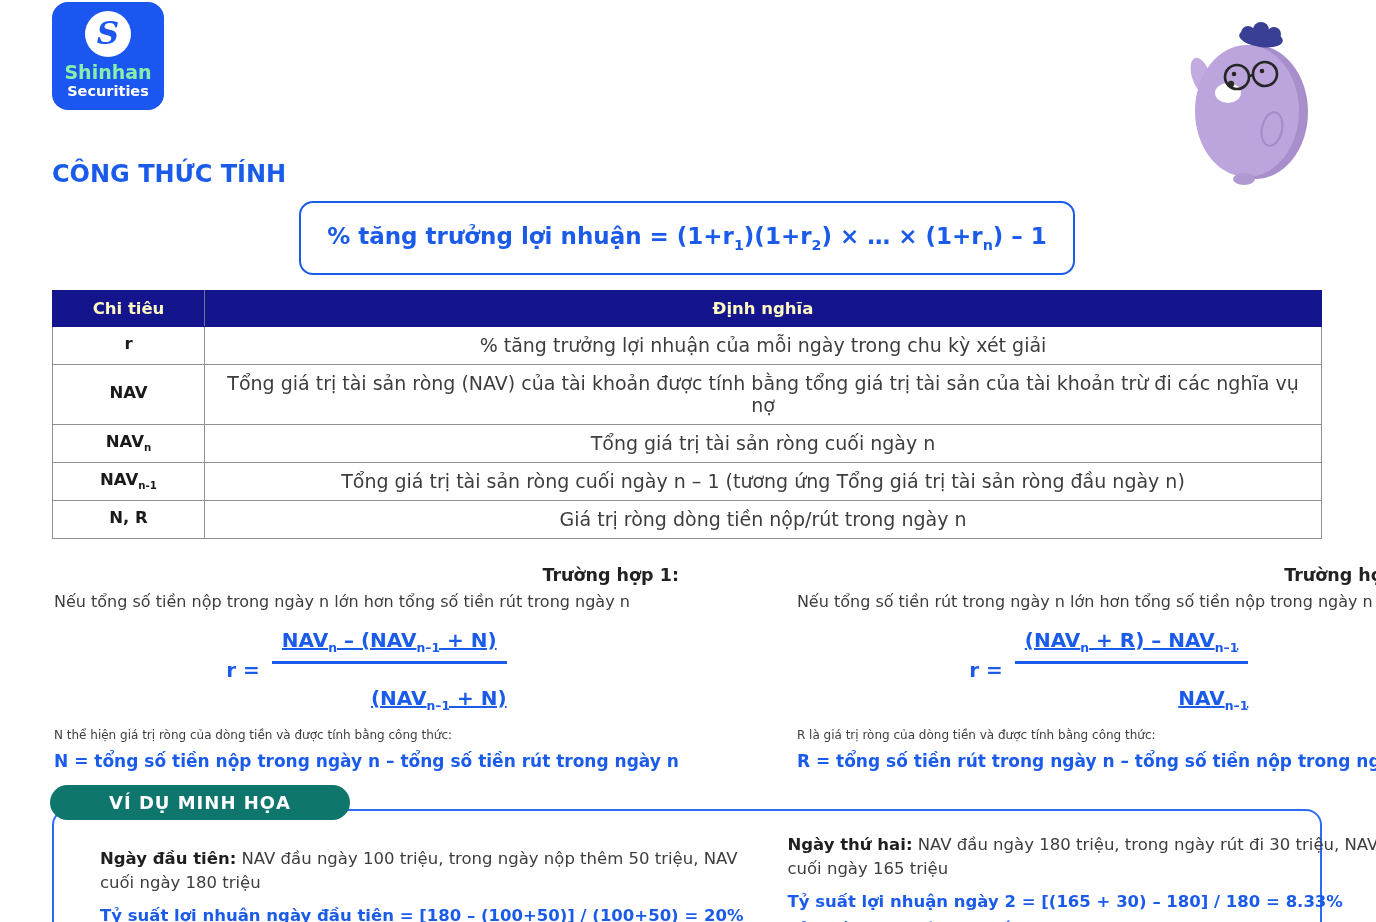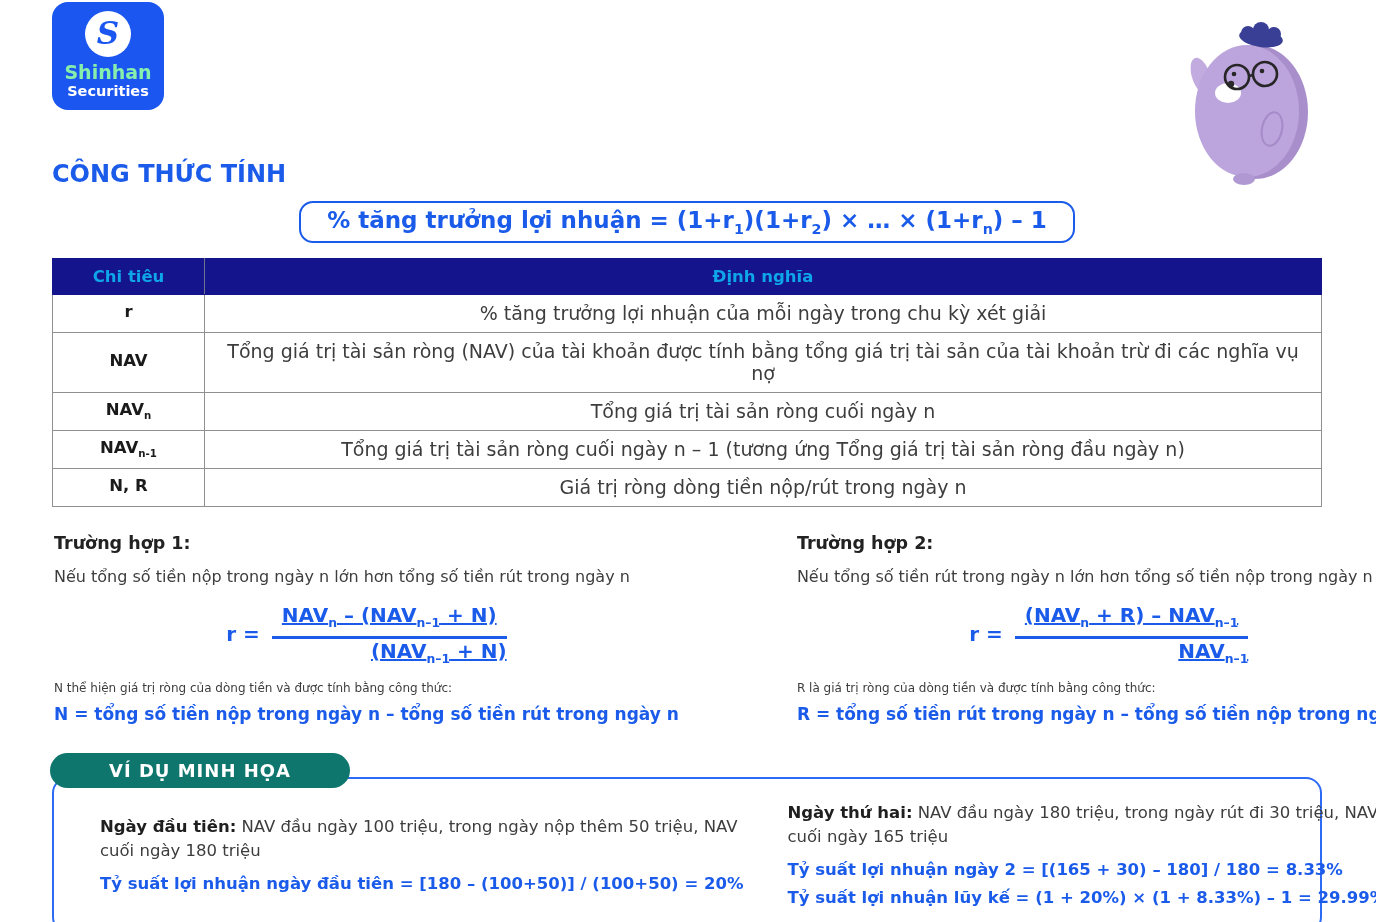--- a/index.html
+++ b/index.html
@@ -40,51 +40,51 @@
   }
   .mascot { position:absolute; right:60px; top:16px; }
   
   .content { position:absolute; left:52px; right:54px; top:160px; }
   .section-heading { font-size:24px; font-weight:bold; color:#1B5BEA; }
   .section-desc { font-size:16px; color:#3d3d3d; margin-top:8px; white-space:nowrap; }
   .main-formula-box {
     margin:13px auto 15px;
     width: -moz-fit-content; width: fit-content;
     border: 2.5px solid #1B5BEA; border-radius: 14px;
-    padding: 4px 26px;
+    padding: 20px 26px;
     font-size: 23px; font-weight: bold; color:#1B5BEA;
   }
   sub { font-size: 0.62em; }
   
   table.def-table { width:100%; border-collapse:collapse; }
   .def-table th {
-    background:#14148C; color:#0ea5e9; font-weight:bold; font-size:16.5px;
+    background:#14148C; color:#fef9c3; font-weight:bold; font-size:16.5px;
     padding:8px 6px; border:1px solid #14148C; text-align:center;
   }
   .def-table th.col-term { width:152px; border-right:1.5px solid #70708f; }
   .def-table td {
     border:1px solid #909090; padding:7.5px 8px; text-align:center;
     font-size:19px; color:#3d3d3d;
   }
   .def-table td.term { font-weight:bold; color:#1a1a1a; font-size:16.5px; }
   
   .cases { display:flex; margin-top:20px; min-height:214px; }
   .case-col-left { flex:1.02; padding:6px 24px 0 2px; }
   .case-divider { width:3px; background:#1B5BEA; }
   .case-col-right { flex:1; padding:6px 0 0 94px; }
-  .case-title { font-size:17.5px; font-weight:bold; color:#222; margin-bottom:14px; }
+  .case-title { font-size:17.5px; font-weight:bold; color:#222; margin-bottom:7px;text-align:right; }
   .case-cond { font-size:16px; color:#3d3d3d; white-space:nowrap; }
   .formula-row {
     margin:17px 0 15px;
     display:flex; align-items:center; justify-content:center; gap:12px;
     color:#1B5BEA; font-weight:bold; font-size:20px;
   }
   .frac { display:inline-block; text-align:right;text-decoration:underline; }
   .frac .num { display:block; border-bottom:3px solid #1B5BEA; padding:0 10px 6px; }
-  .frac .den { display:block; padding-top:0; }
+  .frac .den { display:block; padding-top:22px; }
   .case-note { font-size:12px; color:#3d3d3d; margin-top:14px; }
   .case-note-formula { font-size:17px; font-weight:bold; color:#1B5BEA; margin-top:9px; white-space:nowrap; }
   
   .examples { position:relative; margin-top:36px; }
   .example-badge {
     position:absolute; top:-24px; left:-2px;
     width:300px; text-align:center;
     background:#0f766e; color:#ffffff;
     font-weight:bold; font-size:18px; letter-spacing:1px;
     padding:7px 0; border-radius:999px;

